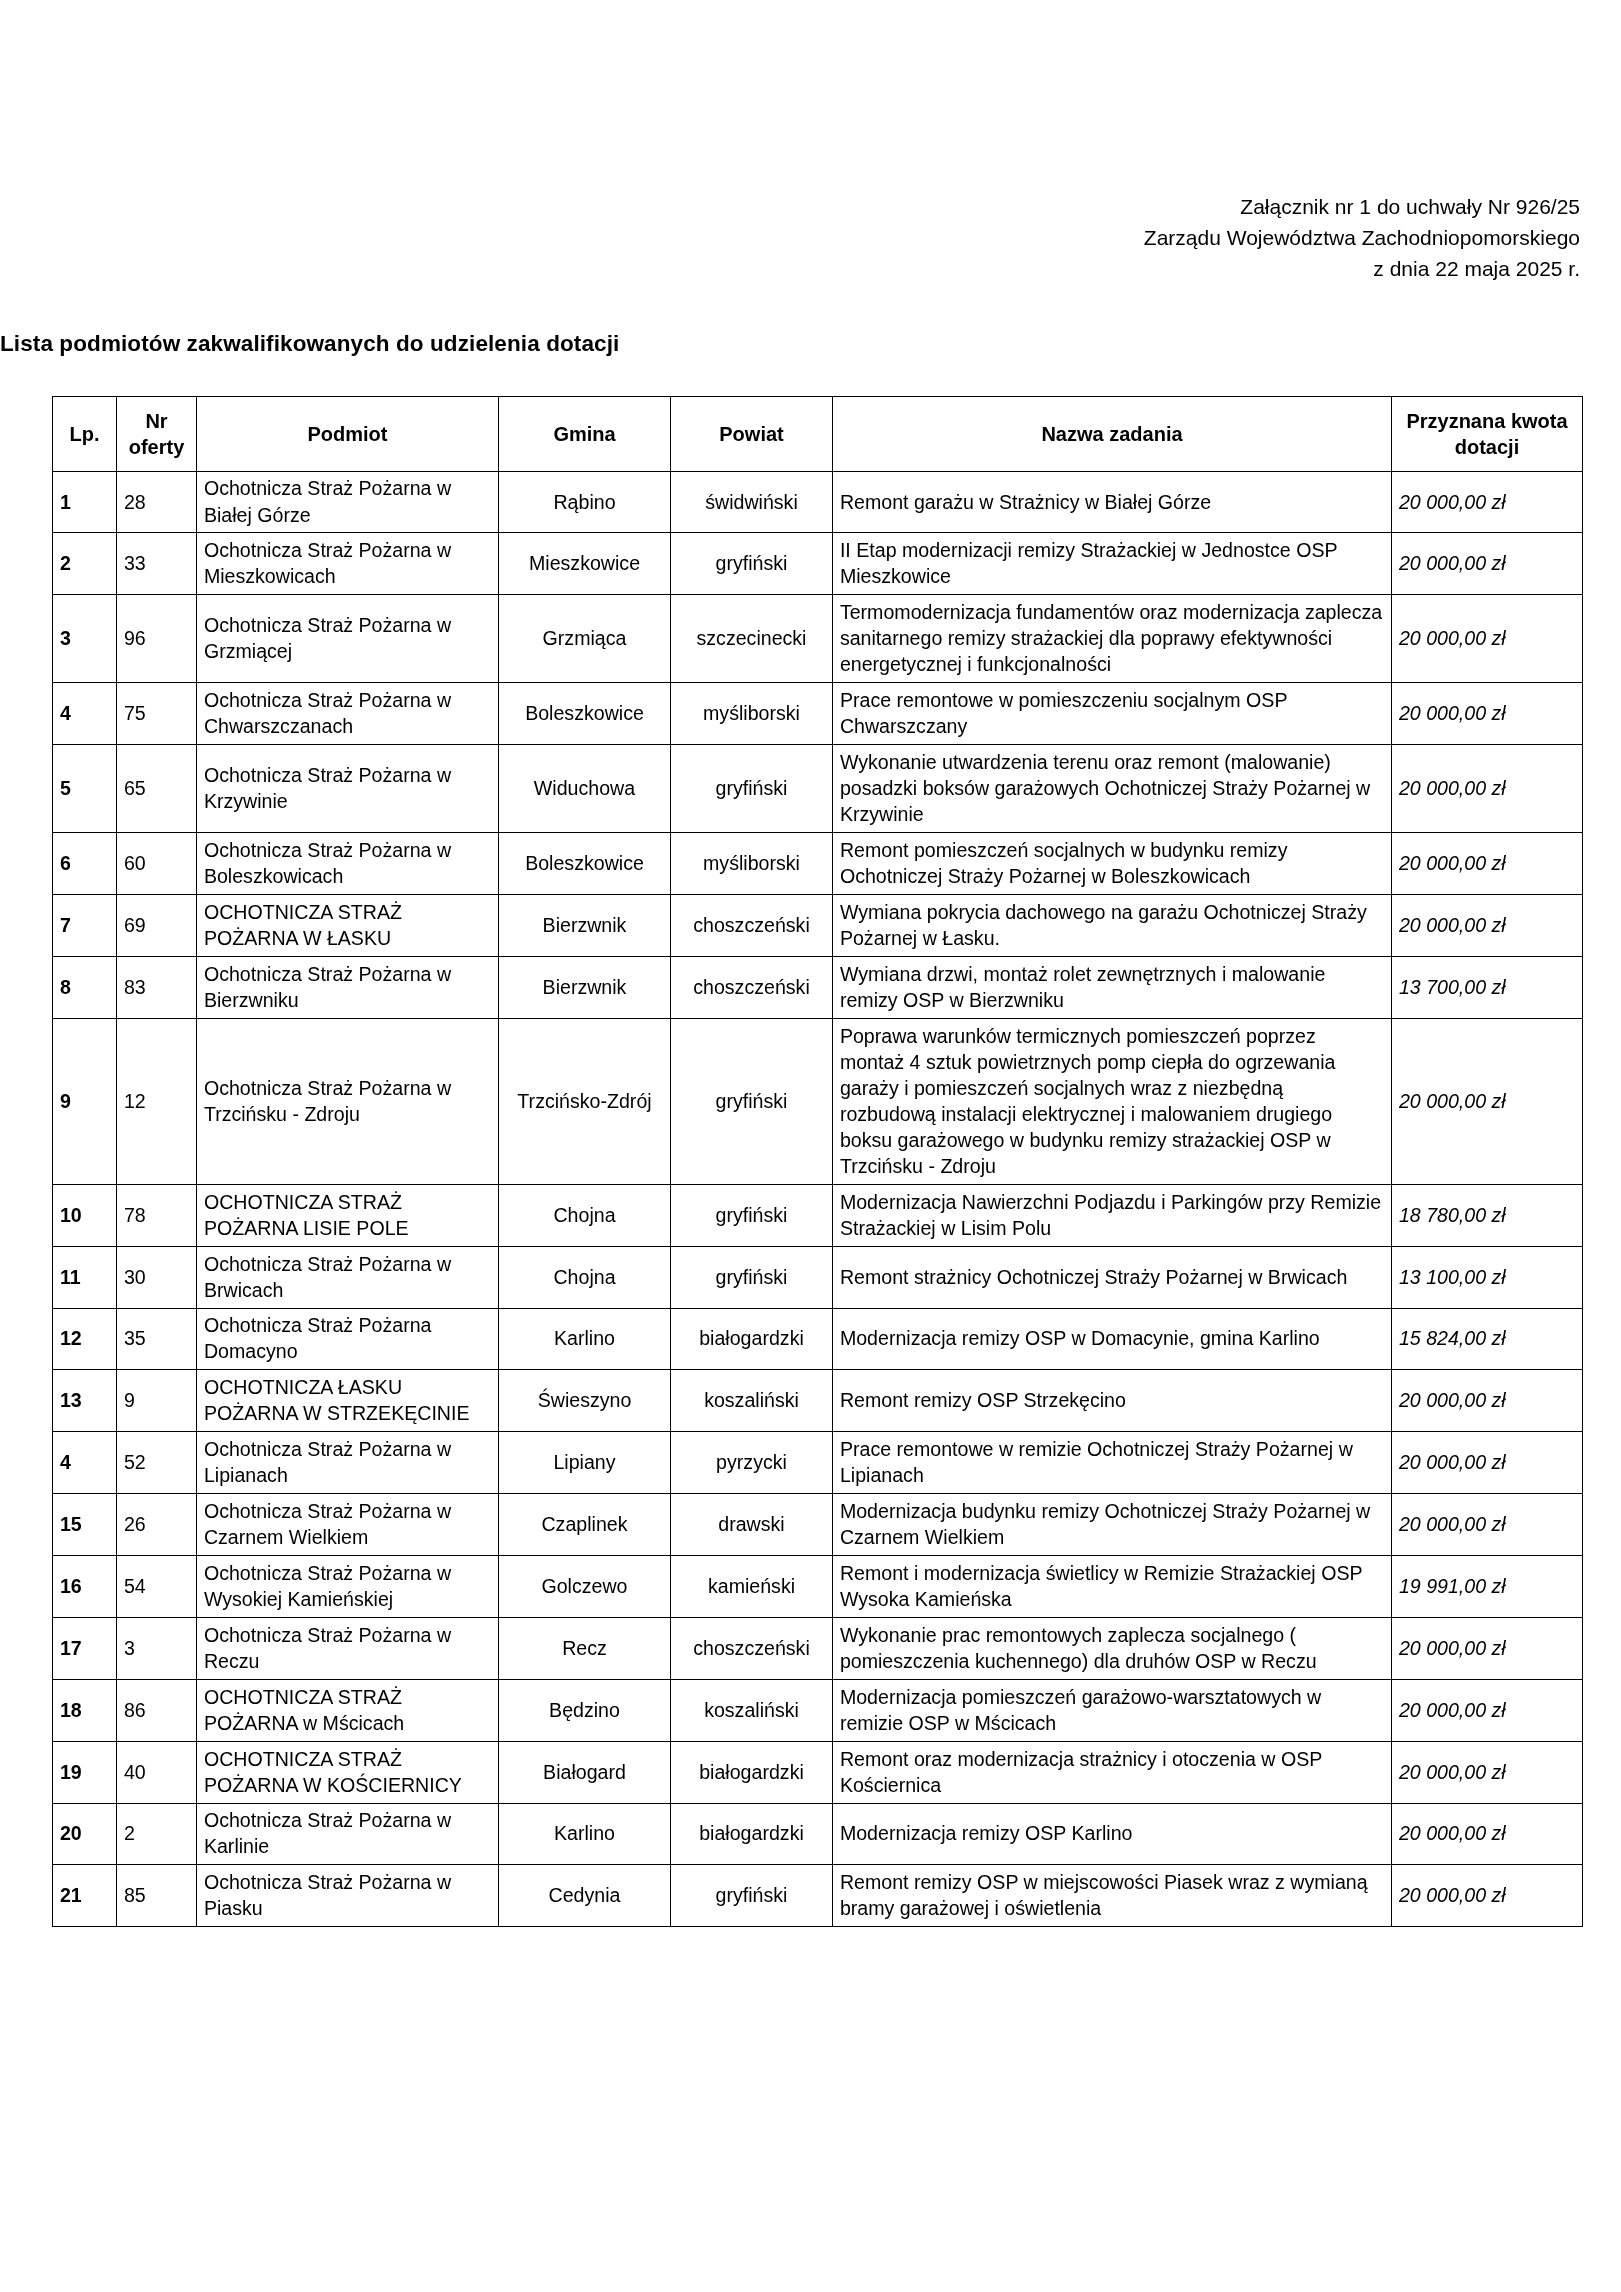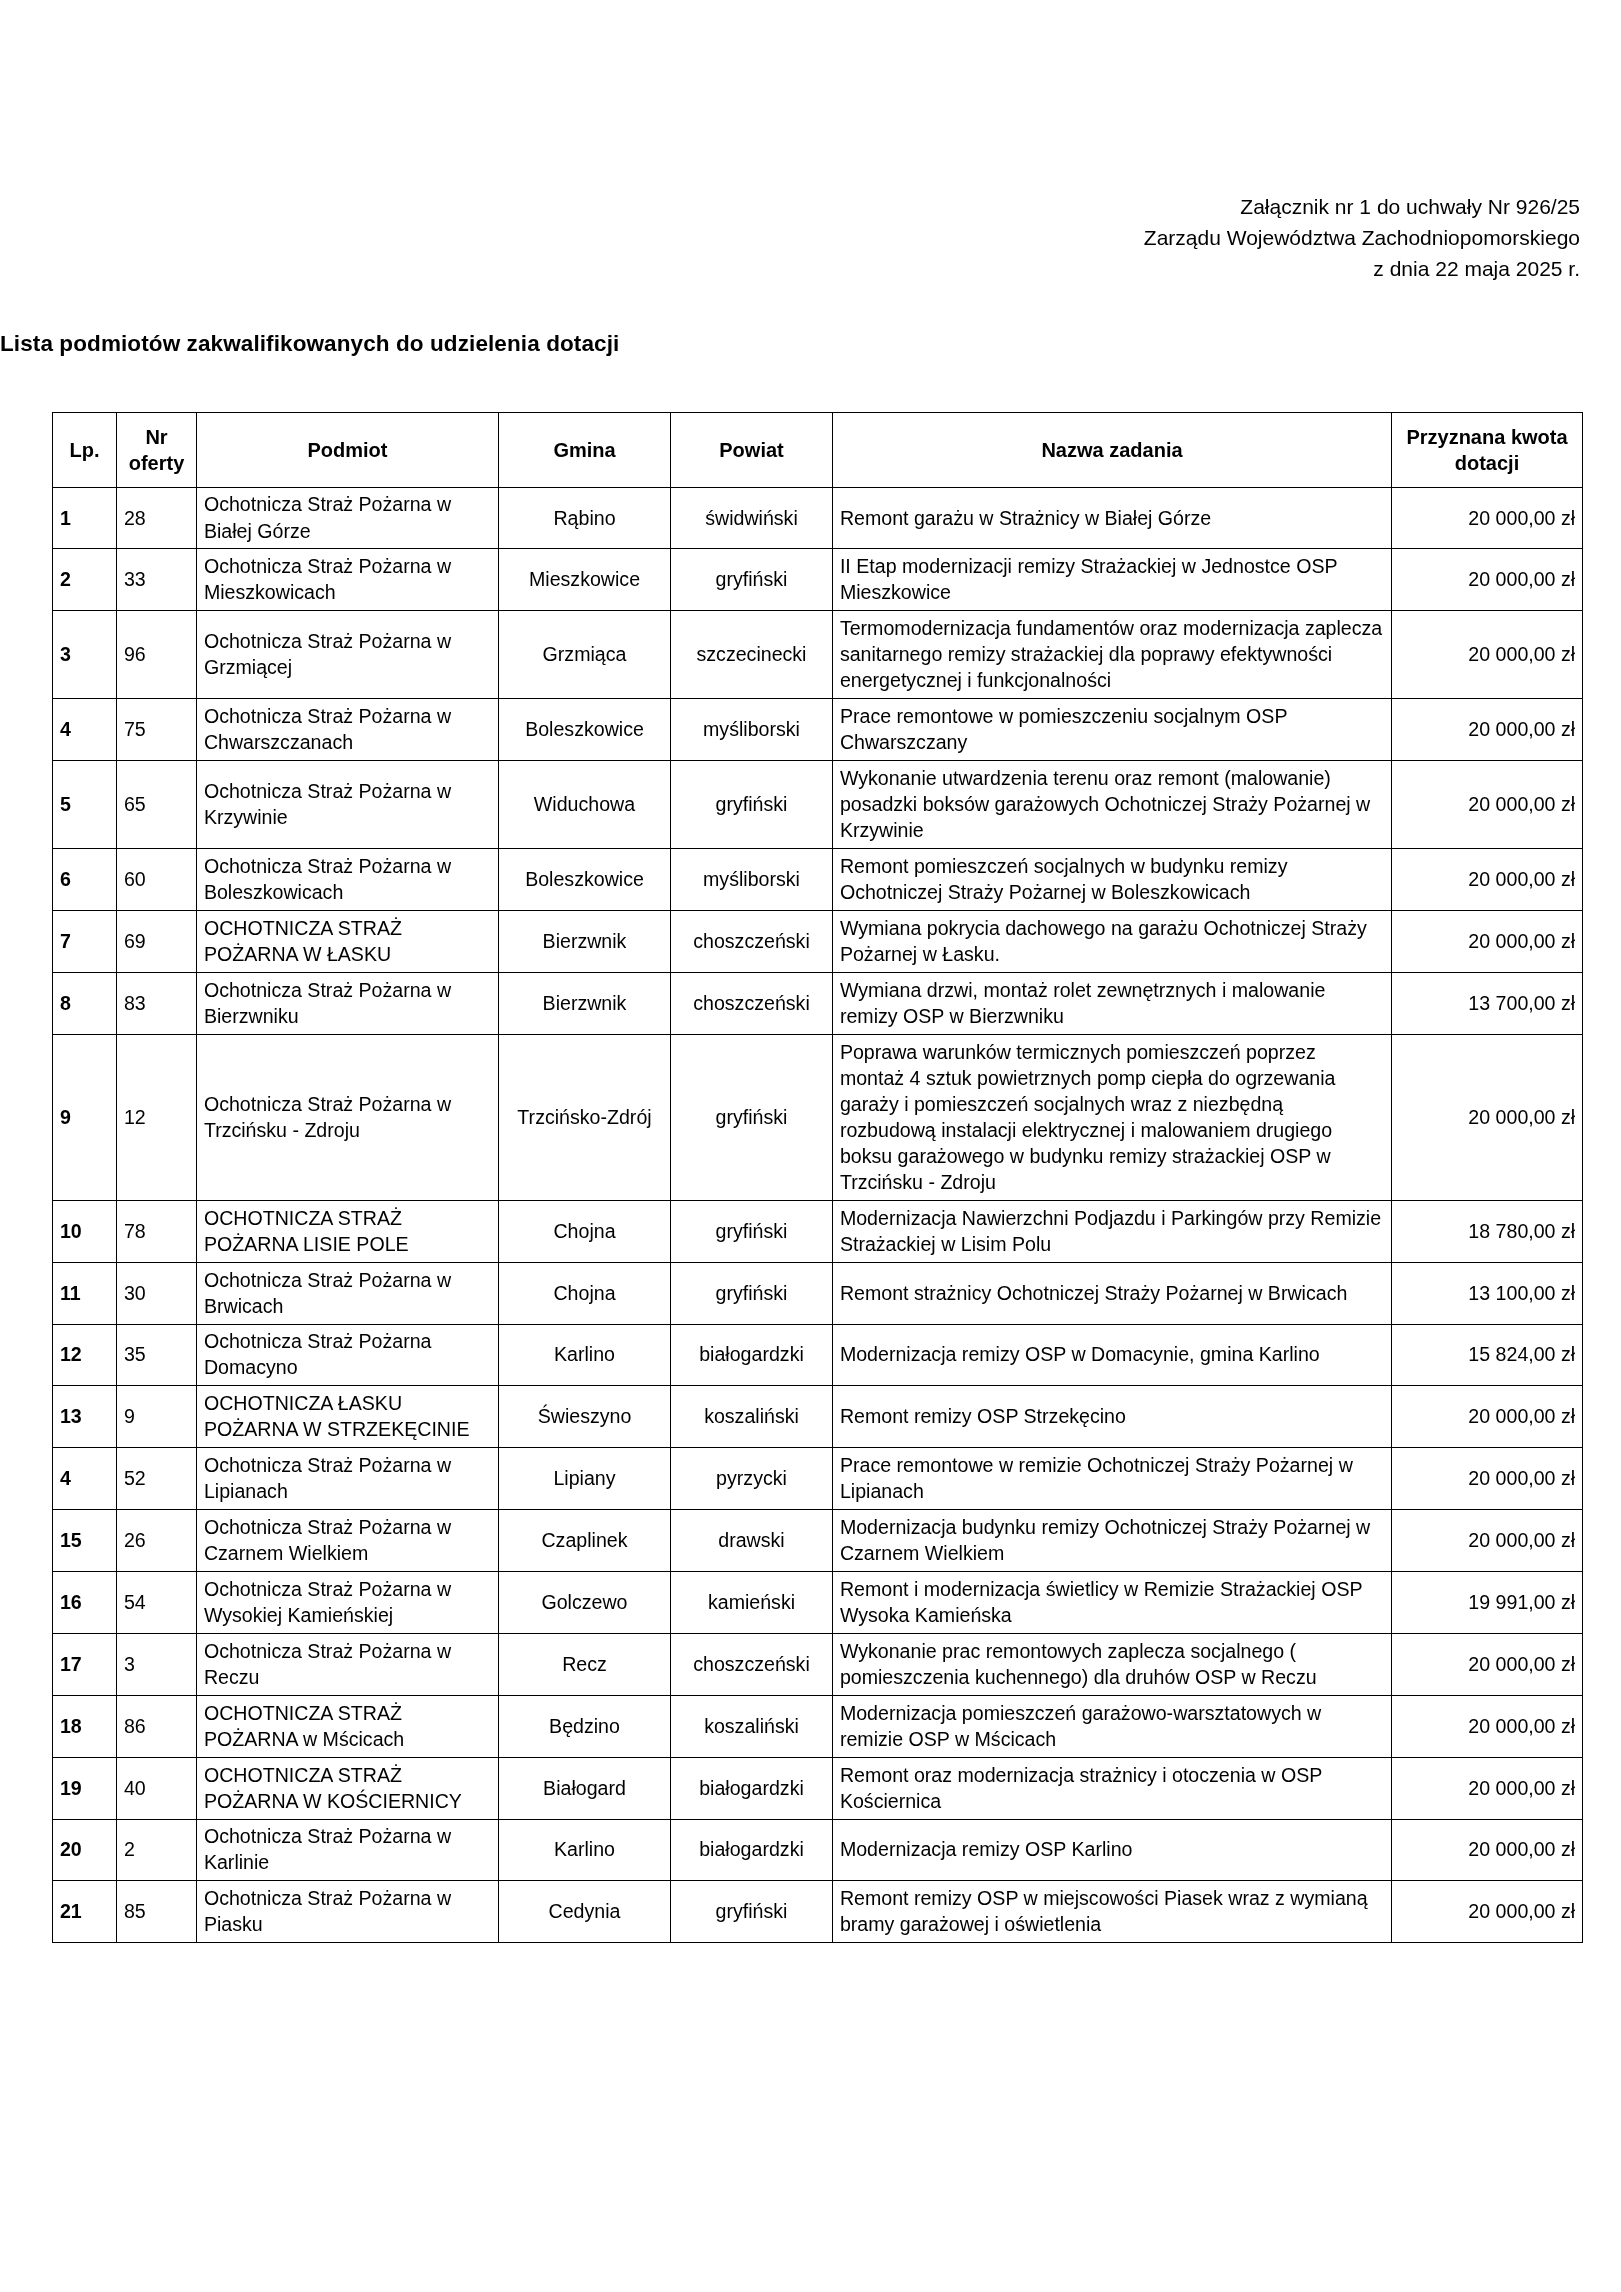--- a/index.html
+++ b/index.html
@@ -44,21 +44,21 @@
     width: 1621px;
     text-align: left;
     font-size: 22.5px;
     font-weight: bold;
     letter-spacing: 0.1px;
   }
 
   
   .table-wrap {
     position: absolute;
-    top: 412px;
+    top: 396px;
     left: 52px;
     width: 1245px;
   }
   table.grant-table {
     border-collapse: collapse;
     width: 1529px;
     table-layout: fixed;
     font-size: 19.6px;
     line-height: 1.33;
   }
@@ -102,23 +102,24 @@
   }
   td.cell-gmina,
   td.cell-powiat {
     text-align: center;
   }
   td.cell-zadanie {
     text-align: left;
     padding-left: 8.8px;
   }
   td.cell-kwota {
-    text-align: right;
+    text-align: left;
     padding-left: 9.8px;
     white-space: nowrap;
+    font-style: italic;
   }
 </style>
 </head>
 <body>
 
 <div class="page">
 
   <div class="doc-header">
     <div>Załącznik nr 1 do uchwały Nr 926/25</div>
     <div>Zarządu Województwa Zachodniopomorskiego</div>

